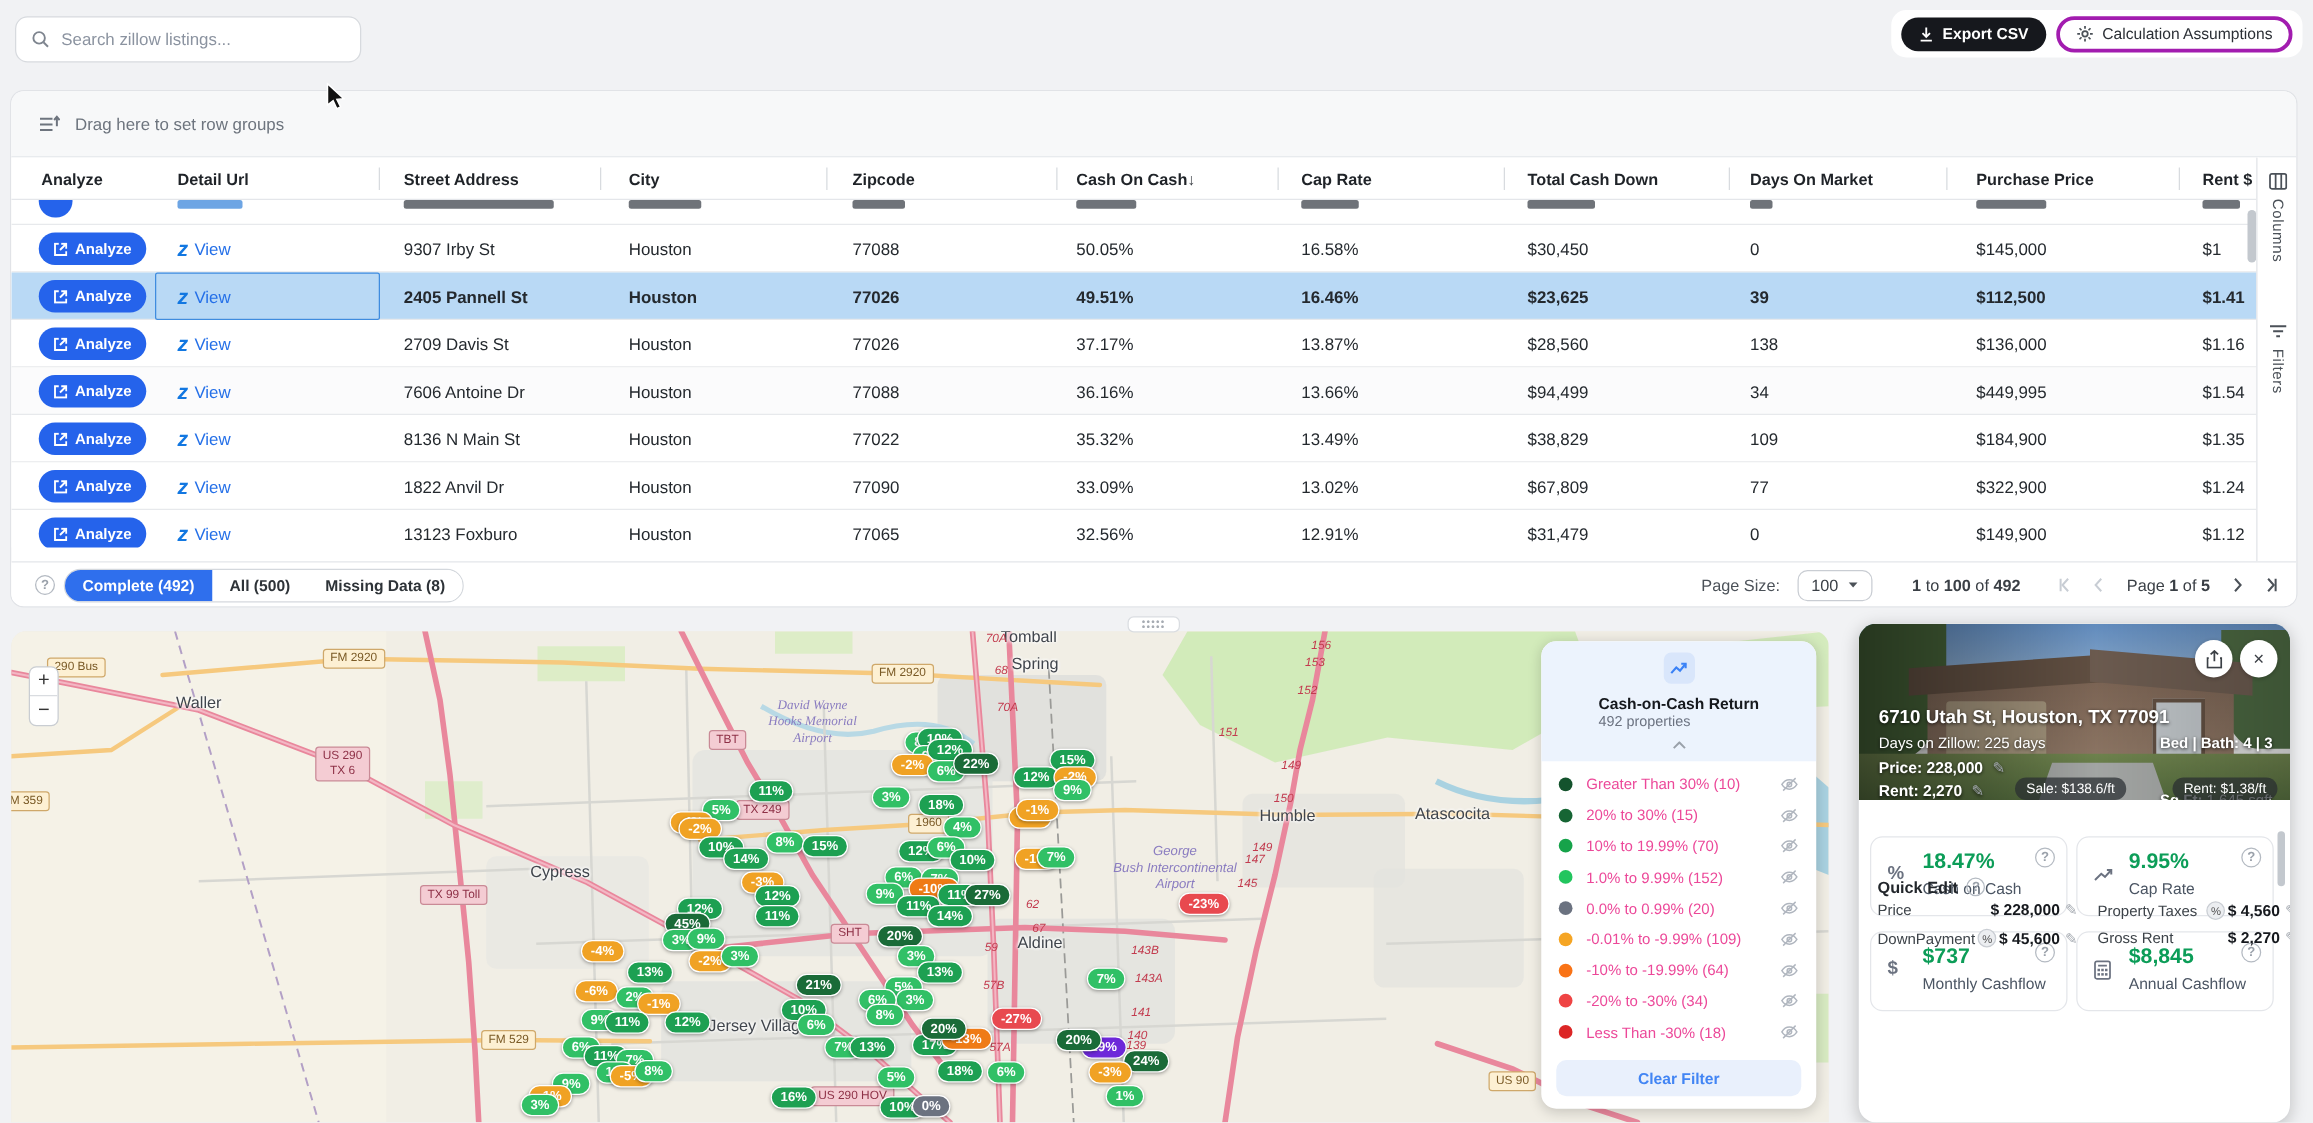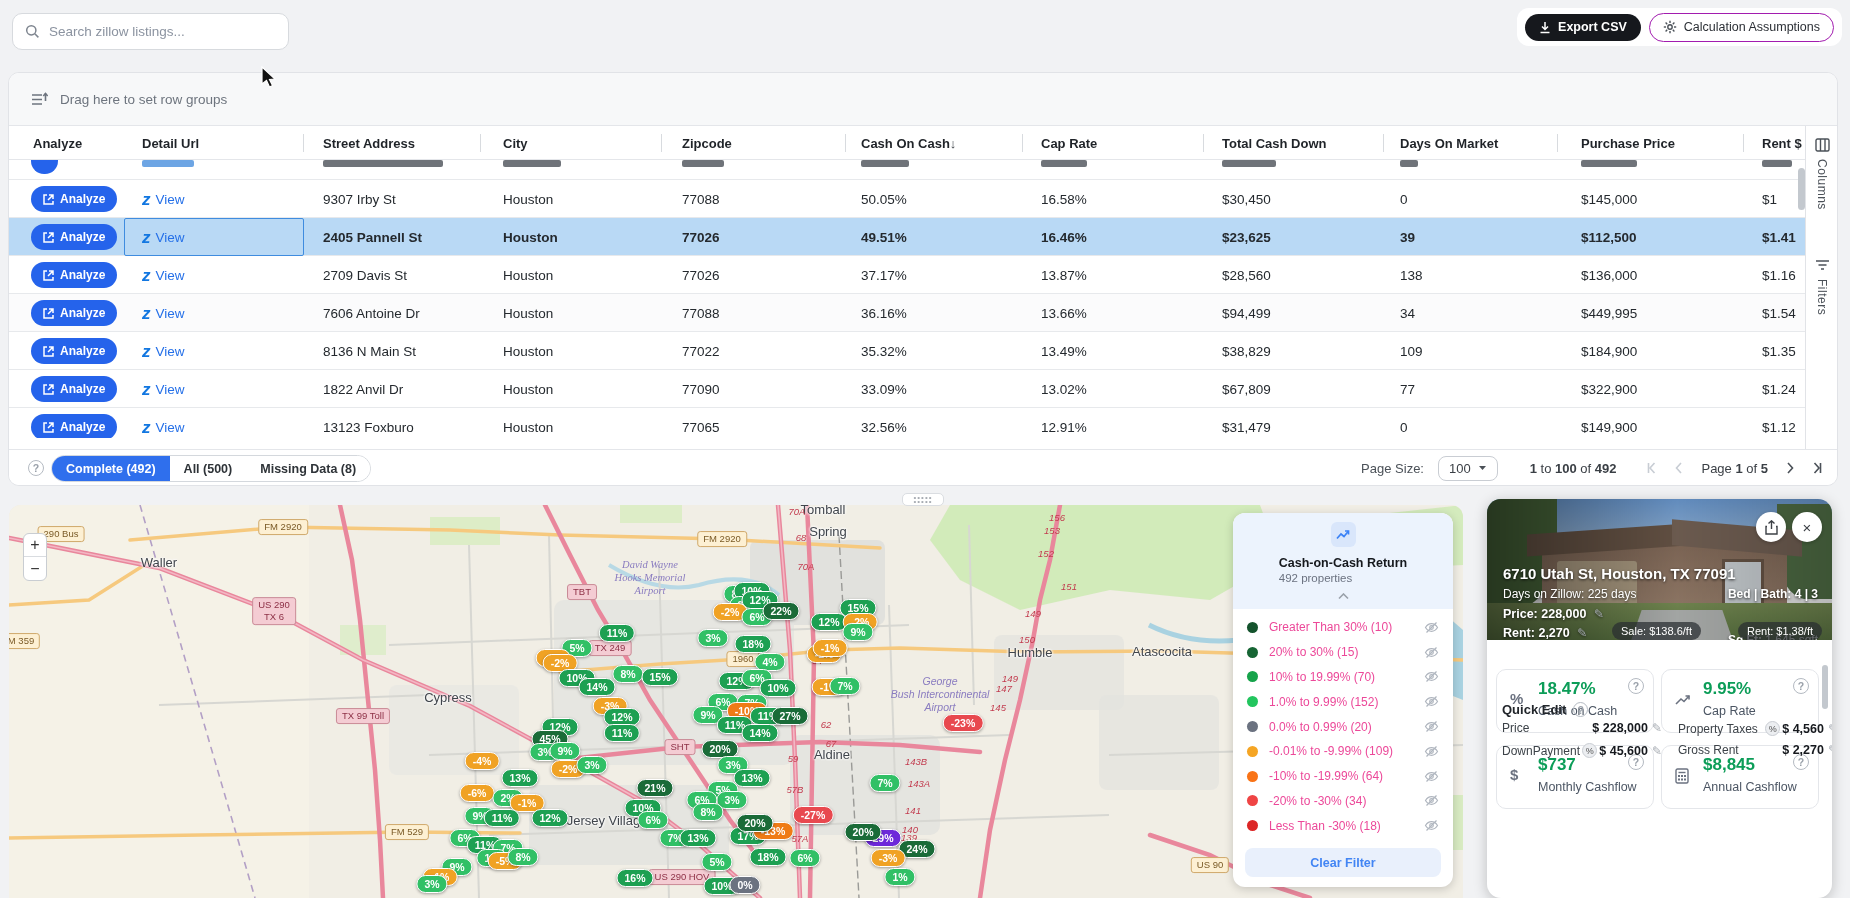--- a/index.html
+++ b/index.html
@@ -5,21 +5,21 @@
   * { margin:0; padding:0; box-sizing:border-box; }
   html,body { width:1850px; height:898px; overflow:hidden; }
   body { font-family:"Liberation Sans","DejaVu Sans",sans-serif; background:#f1f2f4; position:relative; color:#24292e; }
   .abs { position:absolute; }
 
   
   #searchbox { left:12px; top:13px; width:277px; height:37px; background:#fff; border:1px solid #d7dade; border-radius:10px; display:flex; align-items:center; gap:9px; padding:0 12px; }
   #searchbox .ph { color:#8b93a0; font-size:13.5px; }
   #topbar-right { right:8px; top:8px; height:38px; background:#fff; border-radius:12px; display:flex; align-items:center; gap:8px; padding:0 8px; }
   .btn-dark { background:#16181d; color:#fff; border-radius:15px; height:27px; display:flex; align-items:center; gap:7px; padding:0 14px; font-size:12.5px; font-weight:bold; cursor:pointer; }
-  .btn-light { background:#fff; color:#2b2f35; border:1px solid #a21caf; border-radius:15px; height:29px; display:flex; align-items:center; gap:7px; padding:0 13px; font-size:12.5px; cursor:pointer; }
+  .btn-light { background:#fff; color:#2b2f35; border:3px solid #a21caf; border-radius:15px; height:29px; display:flex; align-items:center; gap:7px; padding:0 13px; font-size:12.5px; cursor:pointer; }
 
   
   #grid-card { left:8px; top:72px; width:1830px; height:414px; background:#fff; border:1px solid #e1e3e7; border-radius:11px; overflow:hidden; }
   #group-bar { position:absolute; left:0; top:0; width:100%; height:53px; background:#f7f8f9; border-bottom:1px solid #e4e6ea; display:flex; align-items:center; gap:12px; padding-left:22px; color:#6d747e; font-size:13.5px; }
   #hdr-row { position:absolute; left:0; top:53px; width:1798px; height:34px; border-bottom:1px solid #e4e6ea; background:#fff; }
   .hcell { position:absolute; top:0; height:34px; display:flex; align-items:center; font-weight:bold; font-size:13px; color:#1f2328; white-space:nowrap; }
   .hsep { position:absolute; top:8px; height:18px; width:1px; background:#d8dbdf; }
   #body { position:absolute; left:0; top:87px; width:1798px; height:278px; overflow:hidden; }
   .row { position:absolute; left:0; width:1798px; height:38px; border-bottom:1px solid #e7e9ec; background:#fff; }
   .row.alt { background:#fbfbfc; }
@@ -590,21 +590,21 @@
       <div class="shield pink" style="left: 573px; top: 87px;">TBT</div>
       <div class="shield" style="left: 734px; top: 154px;">1960</div>
       <div class="shield" style="left: 1201px; top: 360px;">US 90</div>
       <div class="shield" style="left: 12px; top: 136px;">M 359</div>
       <div class="rnum" style="left: 788px; top: 6px;">70A</div>
       <div class="rnum" style="left: 792px; top: 32px;">68</div>
       <div class="rnum" style="left: 797px; top: 61px;">70A</div>
       <div class="rnum" style="left: 1048px; top: 12px;">156</div>
       <div class="rnum" style="left: 1043px; top: 25px;">153</div>
       <div class="rnum" style="left: 1037px; top: 48px;">152</div>
-      <div class="rnum" style="left: 1060px; top: 81px; font-style: italic;">151</div>
+      <div class="rnum" style="left: 974px; top: 81px; font-style: italic;">151</div>
       <div class="rnum" style="left: 1024px; top: 108px;">149</div>
       <div class="rnum" style="left: 1018px; top: 134px;">150</div>
       <div class="rnum" style="left: 1001px; top: 173px;">149</div>
       <div class="rnum" style="left: 995px; top: 183px;">147</div>
       <div class="rnum" style="left: 989px; top: 202px;">145</div>
       <div class="rnum" style="left: 784px; top: 253px;">59</div>
       <div class="rnum" style="left: 786px; top: 284px;">57B</div>
       <div class="rnum" style="left: 791px; top: 333px;">57A</div>
       <div class="rnum" style="left: 817px; top: 219px;">62</div>
       <div class="rnum" style="left: 808px; top: 155px;">64</div>

